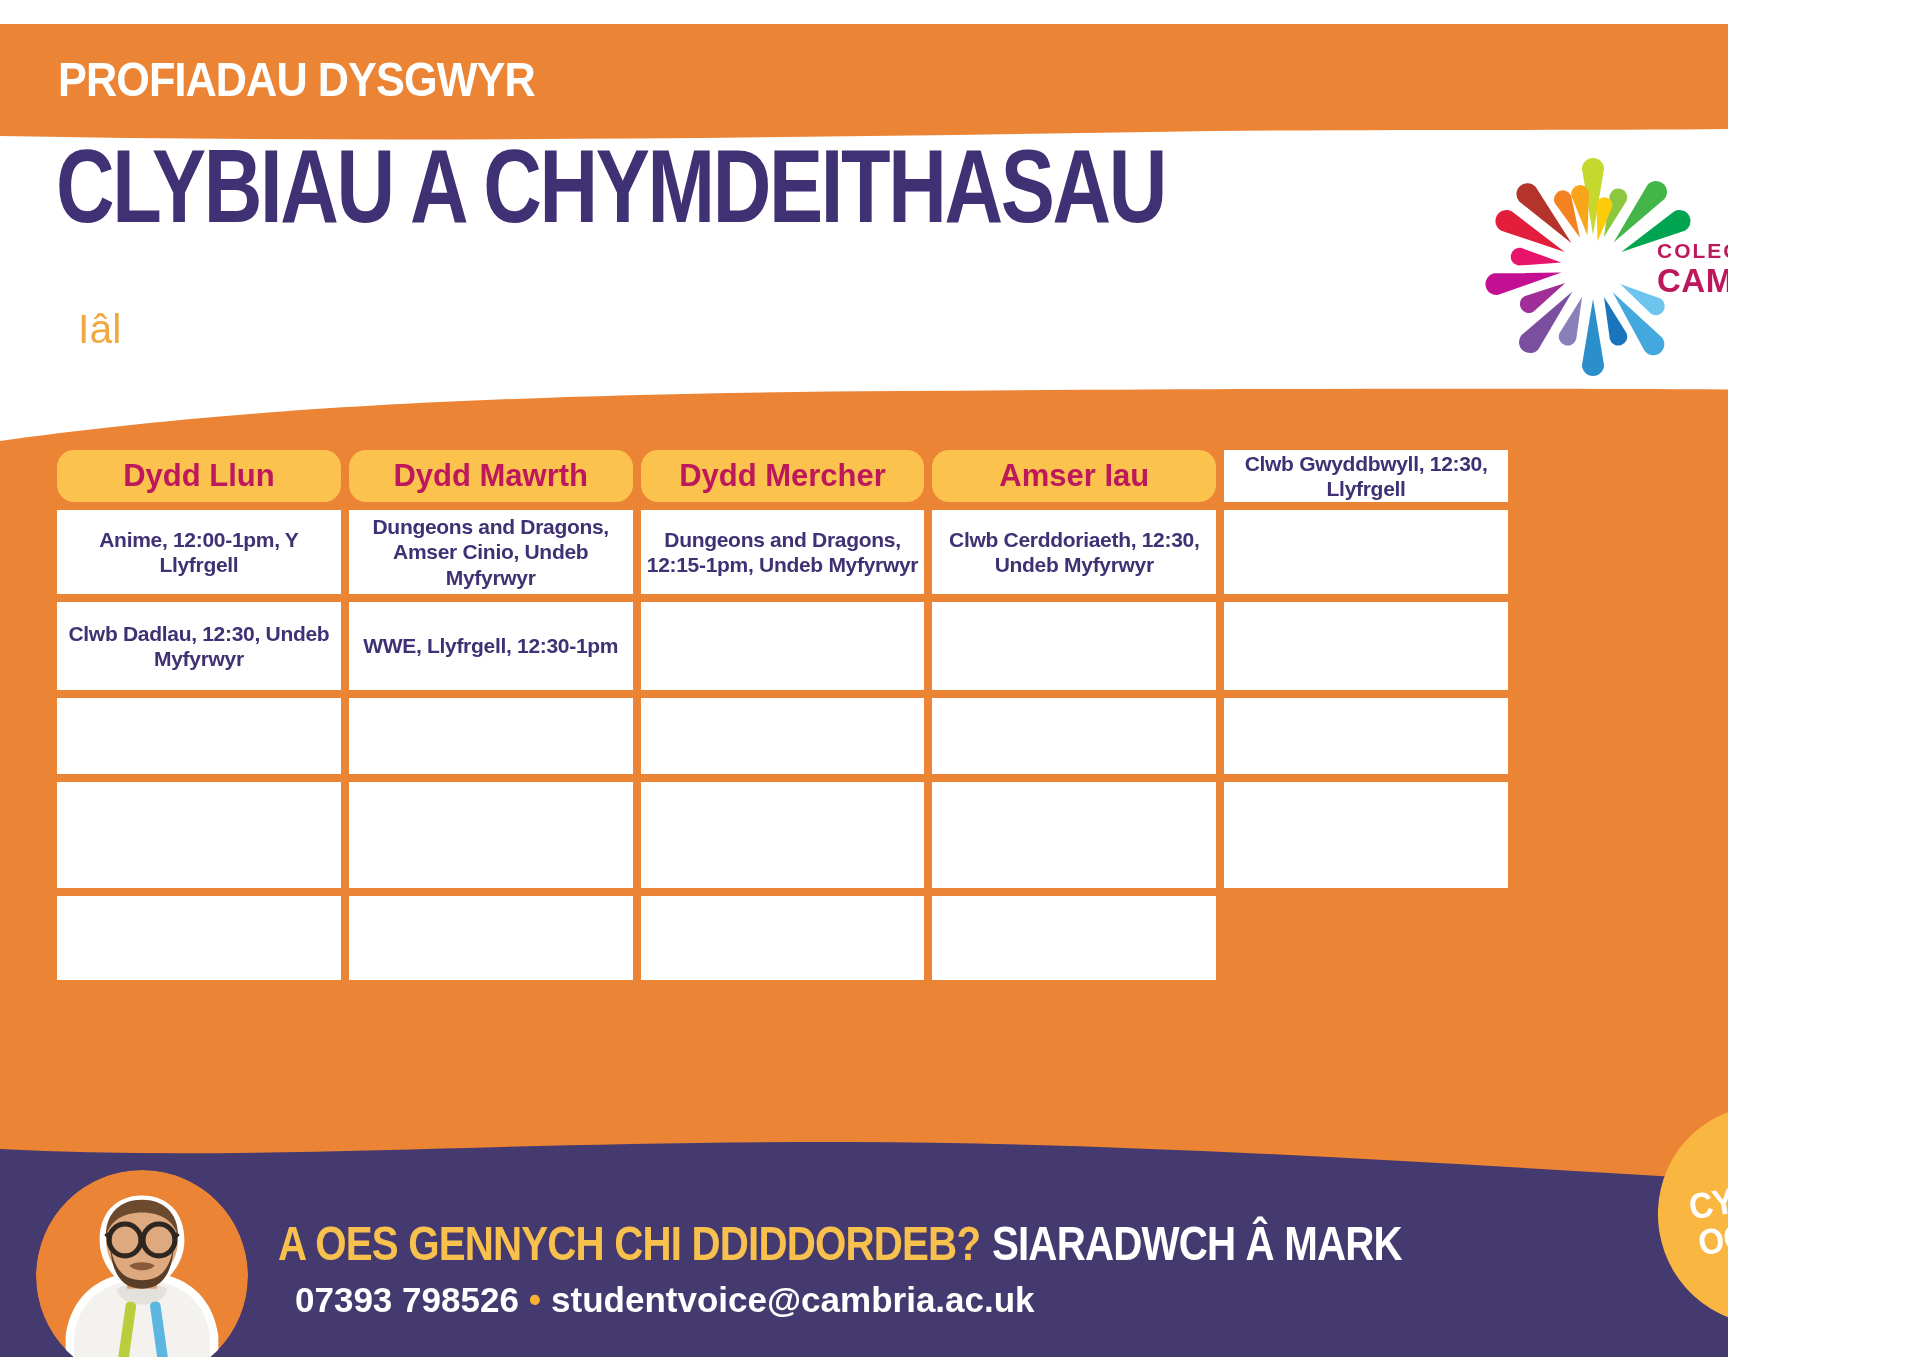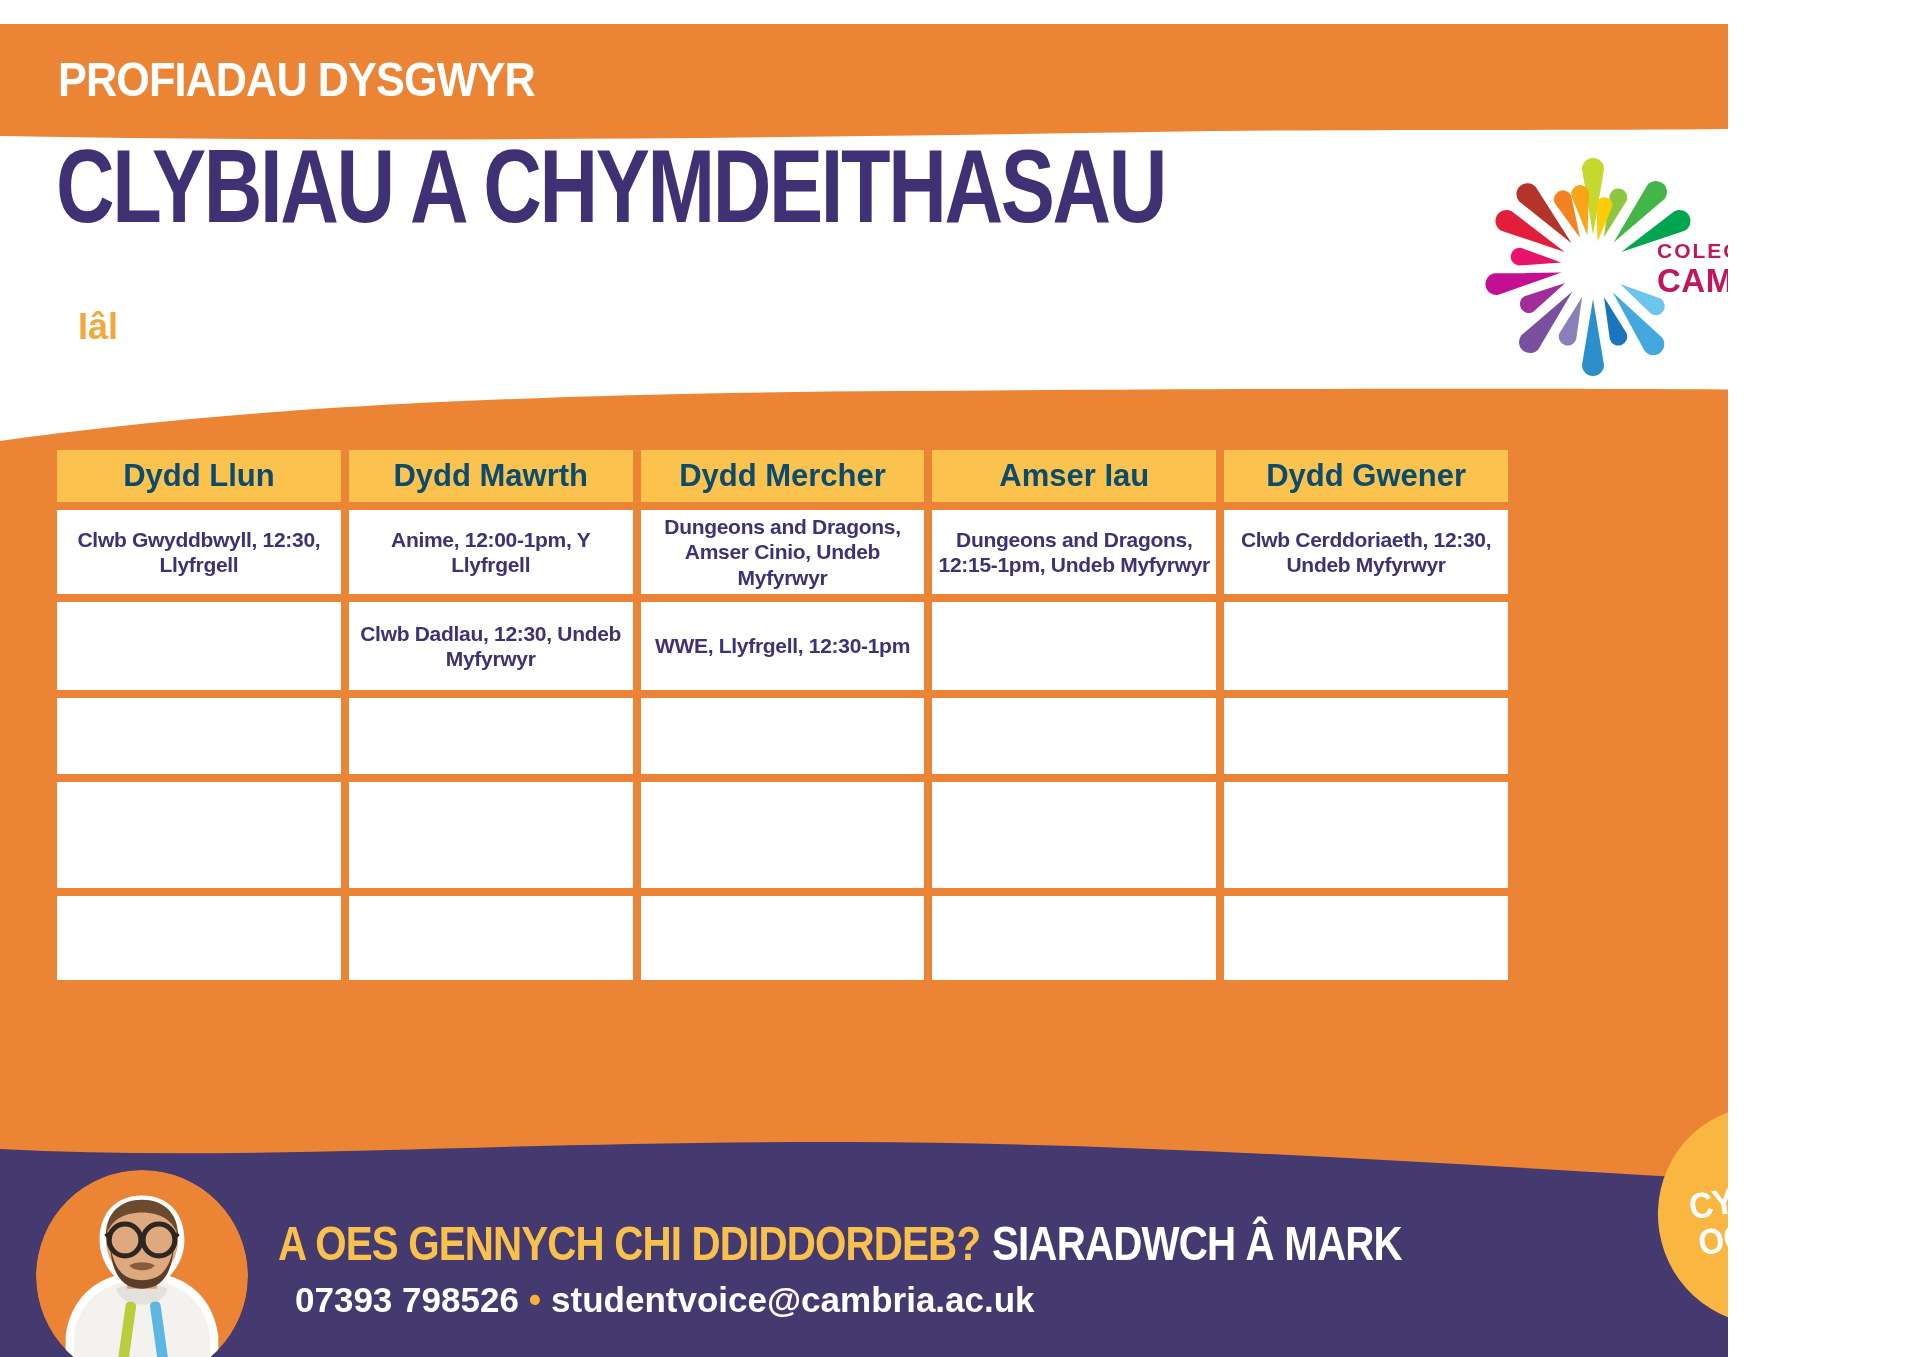--- a/index.html
+++ b/index.html
@@ -16,38 +16,38 @@
     font-size:48px;font-weight:bold;letter-spacing:-1px;
     transform:scaleX(.9);transform-origin:left top;white-space:nowrap;
   }
   .title{
     left:56px;top:103px;z-index:3;color:#3F3173;
     font-size:104px;font-weight:bold;letter-spacing:-3px;
     transform:scaleX(.78);transform-origin:left top;white-space:nowrap;
   }
   .campus{
     left:78px;top:282px;z-index:3;color:#F0A93E;
-    font-size:36px;font-weight:bold;
+    font-size:41px;font-weight:normal;
   }
 
   
   .logo-burst{left:1450px;top:105px;z-index:3;}
   .logo-text{left:1657px;top:216px;z-index:3;color:#be185d;line-height:1;}
   .logo-text .l1{font-size:21px;font-weight:bold;letter-spacing:2px;}
   .logo-text .l2{font-size:33px;font-weight:bold;letter-spacing:.5px;margin-top:3px;}
 
   
   .timetable{
     left:57px;top:426px;width:1451px;z-index:3;
     display:grid;grid-template-columns:repeat(5,1fr);
     grid-template-rows:52px 84px 88px 76px 106px 84px;gap:8px;
   }
   .th{
-    background:#FBC34E;color:#0c4a6e;display:flex;align-items:center;justify-content:center;
-    font-size:31px;font-weight:bold;
+    background:#FBC34E;color:#be185d;display:flex;align-items:center;justify-content:center;
+    font-size:31px;font-weight:bold;border-radius:17px;
   }
   .td{
     background:#ffffff;color:#3F3173;display:flex;align-items:center;justify-content:center;
     text-align:center;font-size:21px;font-weight:bold;letter-spacing:-.3px;
     line-height:1.2;padding:4px 6px;box-sizing:border-box;
   }
 
   
   .avatar{
     left:36px;top:1146px;width:212px;height:212px;border-radius:50%;
@@ -121,21 +121,20 @@
   <div class="abs logo-text">
     <div class="l1">COLEG</div>
     <div class="l2">CAMBRIA</div>
   </div>
 
   <div class="abs timetable">
     <div class="th">Dydd Llun</div>
     <div class="th">Dydd Mawrth</div>
     <div class="th">Dydd Mercher</div>
     <div class="th">Amser Iau</div>
-    <div class="th">Dydd Gwener</div>
 
     <div class="td">Clwb Gwyddbwyll, 12:30, Llyfrgell</div>
     <div class="td">Anime, 12:00-1pm, Y Llyfrgell</div>
     <div class="td">Dungeons and Dragons, Amser Cinio, Undeb Myfyrwyr</div>
     <div class="td">Dungeons and Dragons, 12:15-1pm, Undeb Myfyrwyr</div>
     <div class="td">Clwb Cerddoriaeth, 12:30, Undeb Myfyrwyr</div>
 
     <div class="td"></div>
     <div class="td">Clwb Dadlau, 12:30, Undeb Myfyrwyr</div>
     <div class="td">WWE, Llyfrgell, 12:30-1pm</div>

